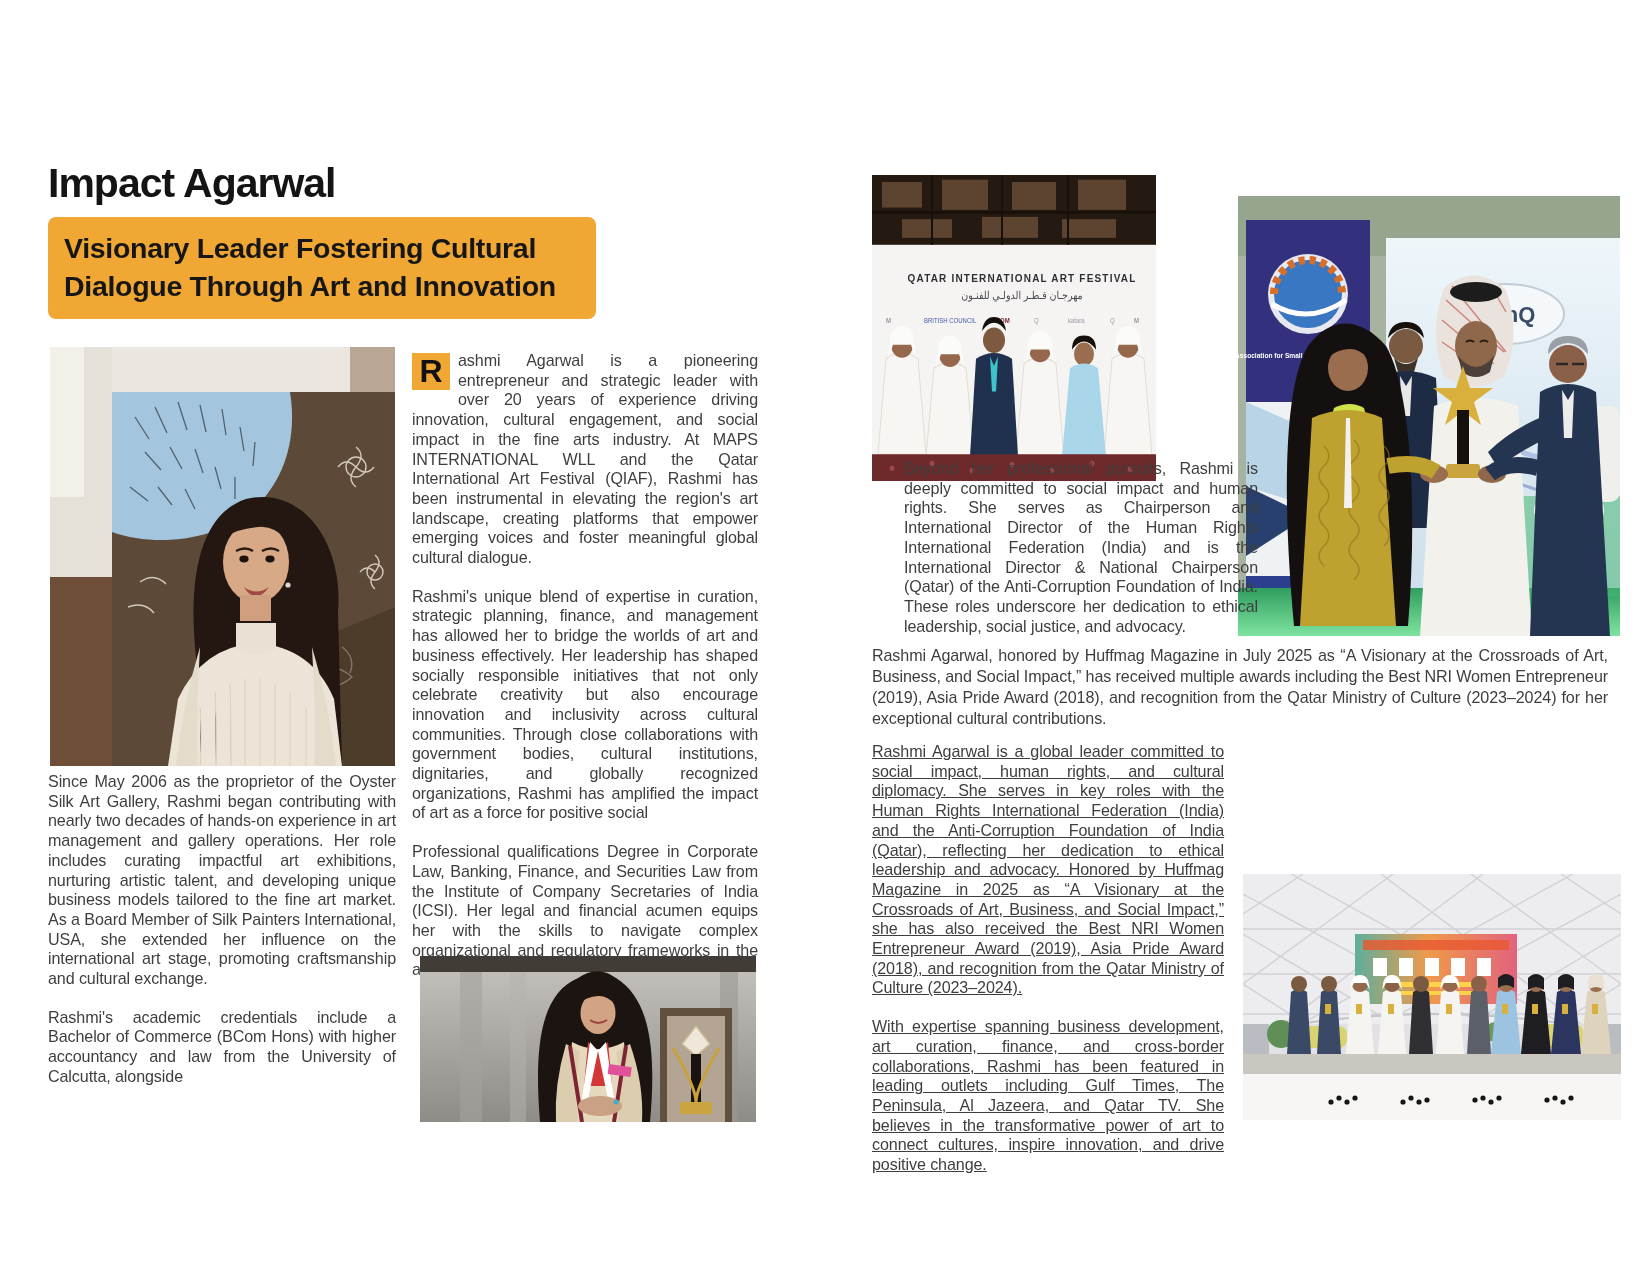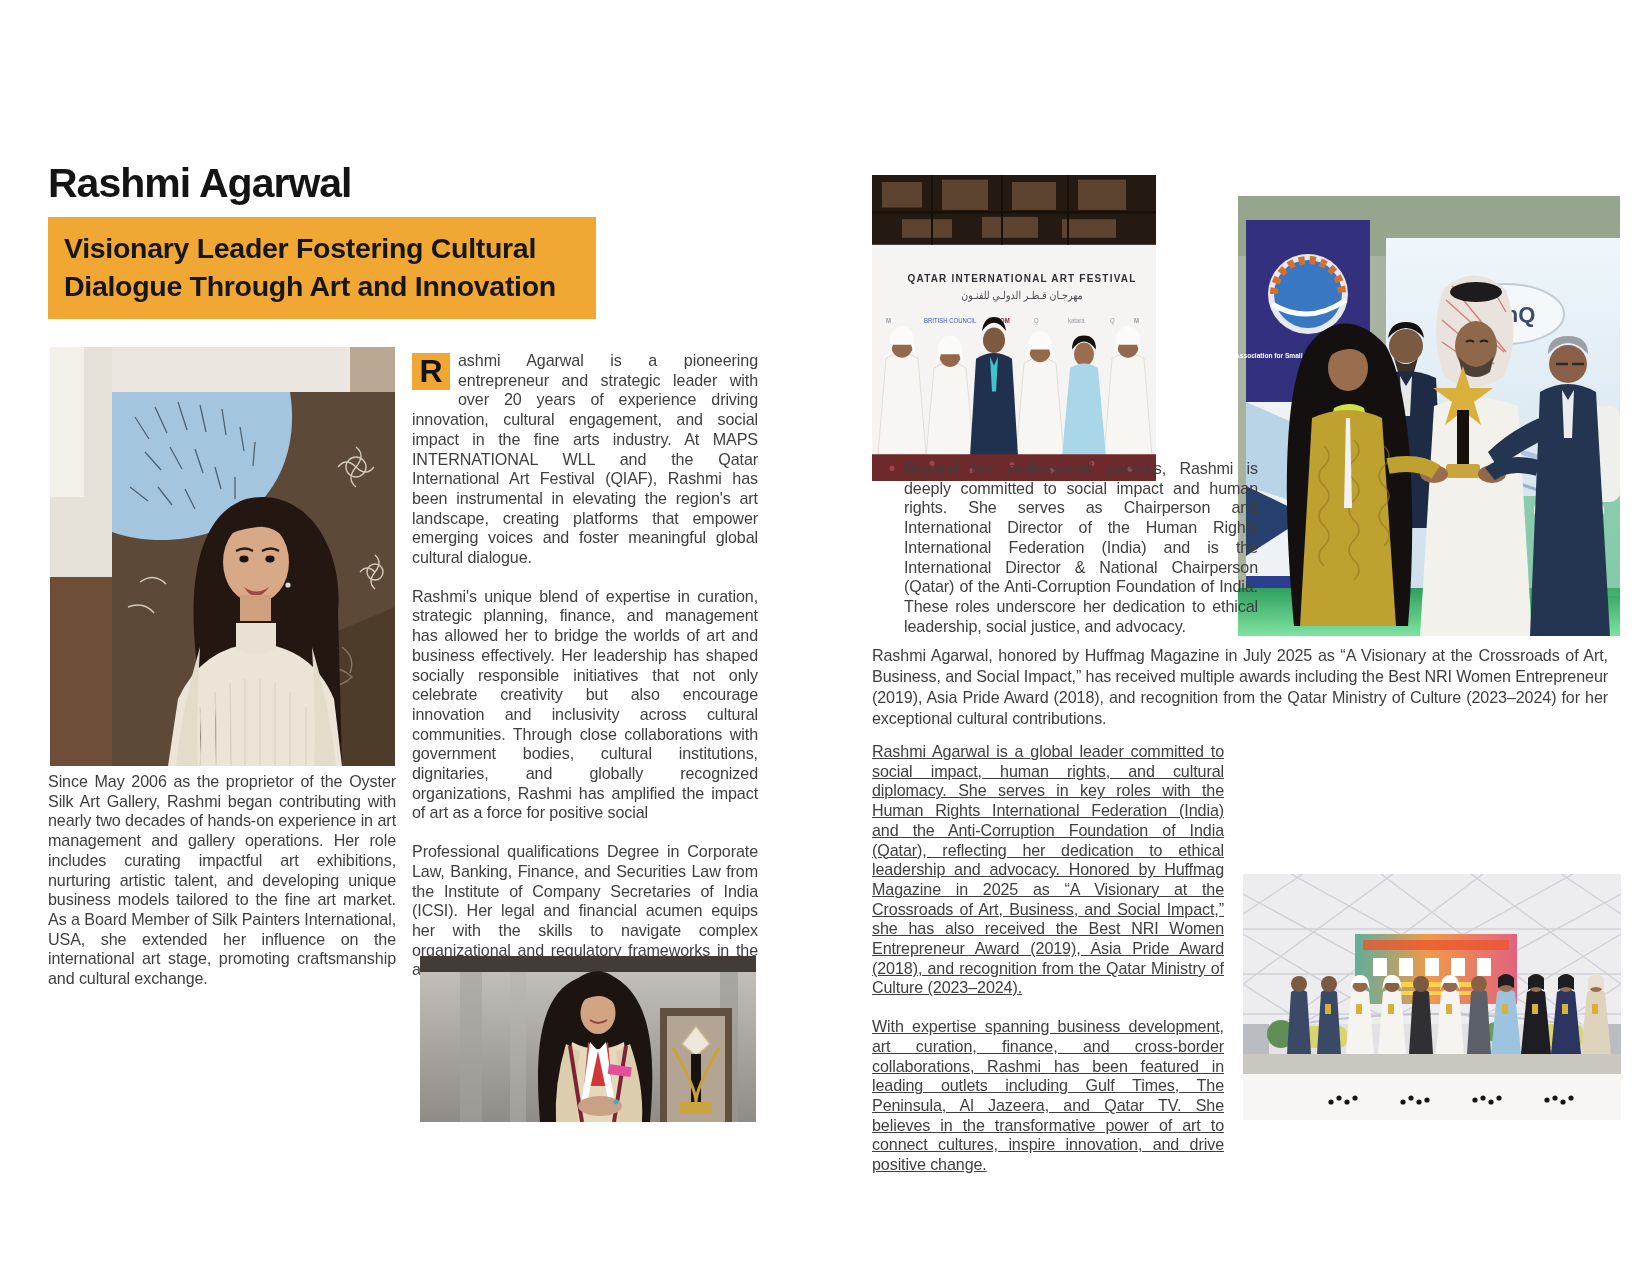--- a/index.html
+++ b/index.html
@@ -5,21 +5,21 @@
   html,body{margin:0;padding:0;background:#ffffff;}
   .page{
     position:relative;width:1650px;height:1275px;background:#ffffff;overflow:hidden;
     font-family:"Liberation Sans", sans-serif;color:#3d3d3d;
   }
   .abs{position:absolute;}
   .page-title{
     left:48px;top:160px;font-size:41px;font-weight:700;letter-spacing:-1px;color:#141414;
   }
   .subtitle-box{
-    left:48px;top:217px;width:516px;padding:13px 16px;background:#F0A733;
+    left:48px;top:217px;width:516px;padding:13px 16px;background:#F0A733;border-radius:8px;
   }
   .subtitle-box .sub{
     font-size:28.5px;font-weight:700;line-height:1.33;color:#161616;letter-spacing:-0.3px;
   }
   .bodytext{
     font-size:16.1px;line-height:1.225;text-align:justify;color:#3e3e3e;letter-spacing:-0.1px;
   }
   .bodytext p{margin:0 0 19px 0;}
   .col1{left:48px;top:772px;width:348px;}
   .col2{left:412px;top:351px;width:346px;}
@@ -32,21 +32,21 @@
     font-size:32px;font-weight:700;line-height:37px;text-align:center;margin:2px 8px 2px 0;
   }
   .photo{display:block;}
   .photo svg{display:block;width:100%;height:100%;}
 </style>
 </head>
 <body>
 
 <div class="page">
 
-  <div class="abs page-title">Rashmi Agarwal</div>
+  <div class="abs page-title">Impact Agarwal</div>
 
   <div class="abs subtitle-box">
     <div class="sub">Visionary Leader Fostering Cultural Dialogue Through Art and Innovation</div>
   </div>
 
   <div class="abs photo" style="left:50px;top:347px;width:345px;height:419px;">
     <svg viewBox="0 0 345 419" preserveAspectRatio="none">
 
       <rect width="345" height="419" fill="#d8cfc4"></rect>
       <rect x="0" y="0" width="345" height="45" fill="#ebe7e0"></rect>
@@ -85,20 +85,21 @@
       <g stroke="#dcd2c0" stroke-width="1.2" opacity="0.9">
         <path d="M150,360 q2,30 0,59 M165,345 q2,40 1,74 M180,336 q1,45 1,83 M195,332 q0,48 0,87 M210,332 q0,48 0,87 M225,336 q0,45 0,83 M240,345 q0,40 0,74 M256,360 q0,30 0,59"></path>
       </g>
       <path d="M150,300 q-18,60 -24,119 l22,0 q-2,-60 2,-119 Z" fill="#e4dccb"></path>
       <path d="M262,300 q18,60 24,119 l-22,0 q2,-60 -2,-119 Z" fill="#e4dccb"></path>
     </svg>
   </div>
 
   <div class="abs bodytext col1">
     <p>Since May 2006 as the proprietor of the Oyster Silk Art Gallery, Rashmi began contributing with nearly two decades of hands-on experience in art management and gallery operations. Her role includes curating impactful art exhibitions, nurturing artistic talent, and developing unique business models tailored to the fine art market. As a Board Member of Silk Painters International, USA, she extended her influence on the international art stage, promoting craftsmanship and cultural exchange.</p>
+    <p>Rashmi's academic credentials include a Bachelor of Commerce (BCom Hons) with higher accountancy and law from the University of Calcutta, alongside</p>
   </div>
 
   <div class="abs bodytext col2">
     <p><span class="dropcap">R</span><span>ashmi Agarwal is a pioneering entrepreneur and strategic leader with over 20 years of experience driving innovation, cultural engagement, and social impact in the fine arts industry. At MAPS INTERNATIONAL WLL and the Qatar International Art Festival (QIAF), Rashmi has been instrumental in elevating the region's art landscape, creating platforms that empower emerging voices and foster meaningful global cultural dialogue.</span></p>
     <p>Rashmi's unique blend of expertise in curation, strategic planning, finance, and management has allowed her to bridge the worlds of art and business effectively. Her leadership has shaped socially responsible initiatives that not only celebrate creativity but also encourage innovation and inclusivity across cultural communities. Through close collaborations with government bodies, cultural institutions, dignitaries, and globally recognized organizations, Rashmi has amplified the impact of art as a force for positive social</p>
     <p>Professional qualifications Degree in Corporate Law, Banking, Finance, and Securities Law from the Institute of Company Secretaries of India (ICSI). Her legal and financial acumen equips her with the skills to navigate complex organizational and regulatory frameworks in the arts and business sectors.</p>
   </div>
 
   <div class="abs photo" style="left:420px;top:956px;width:336px;height:166px;">
     <svg viewBox="0 0 336 166" preserveAspectRatio="none">

